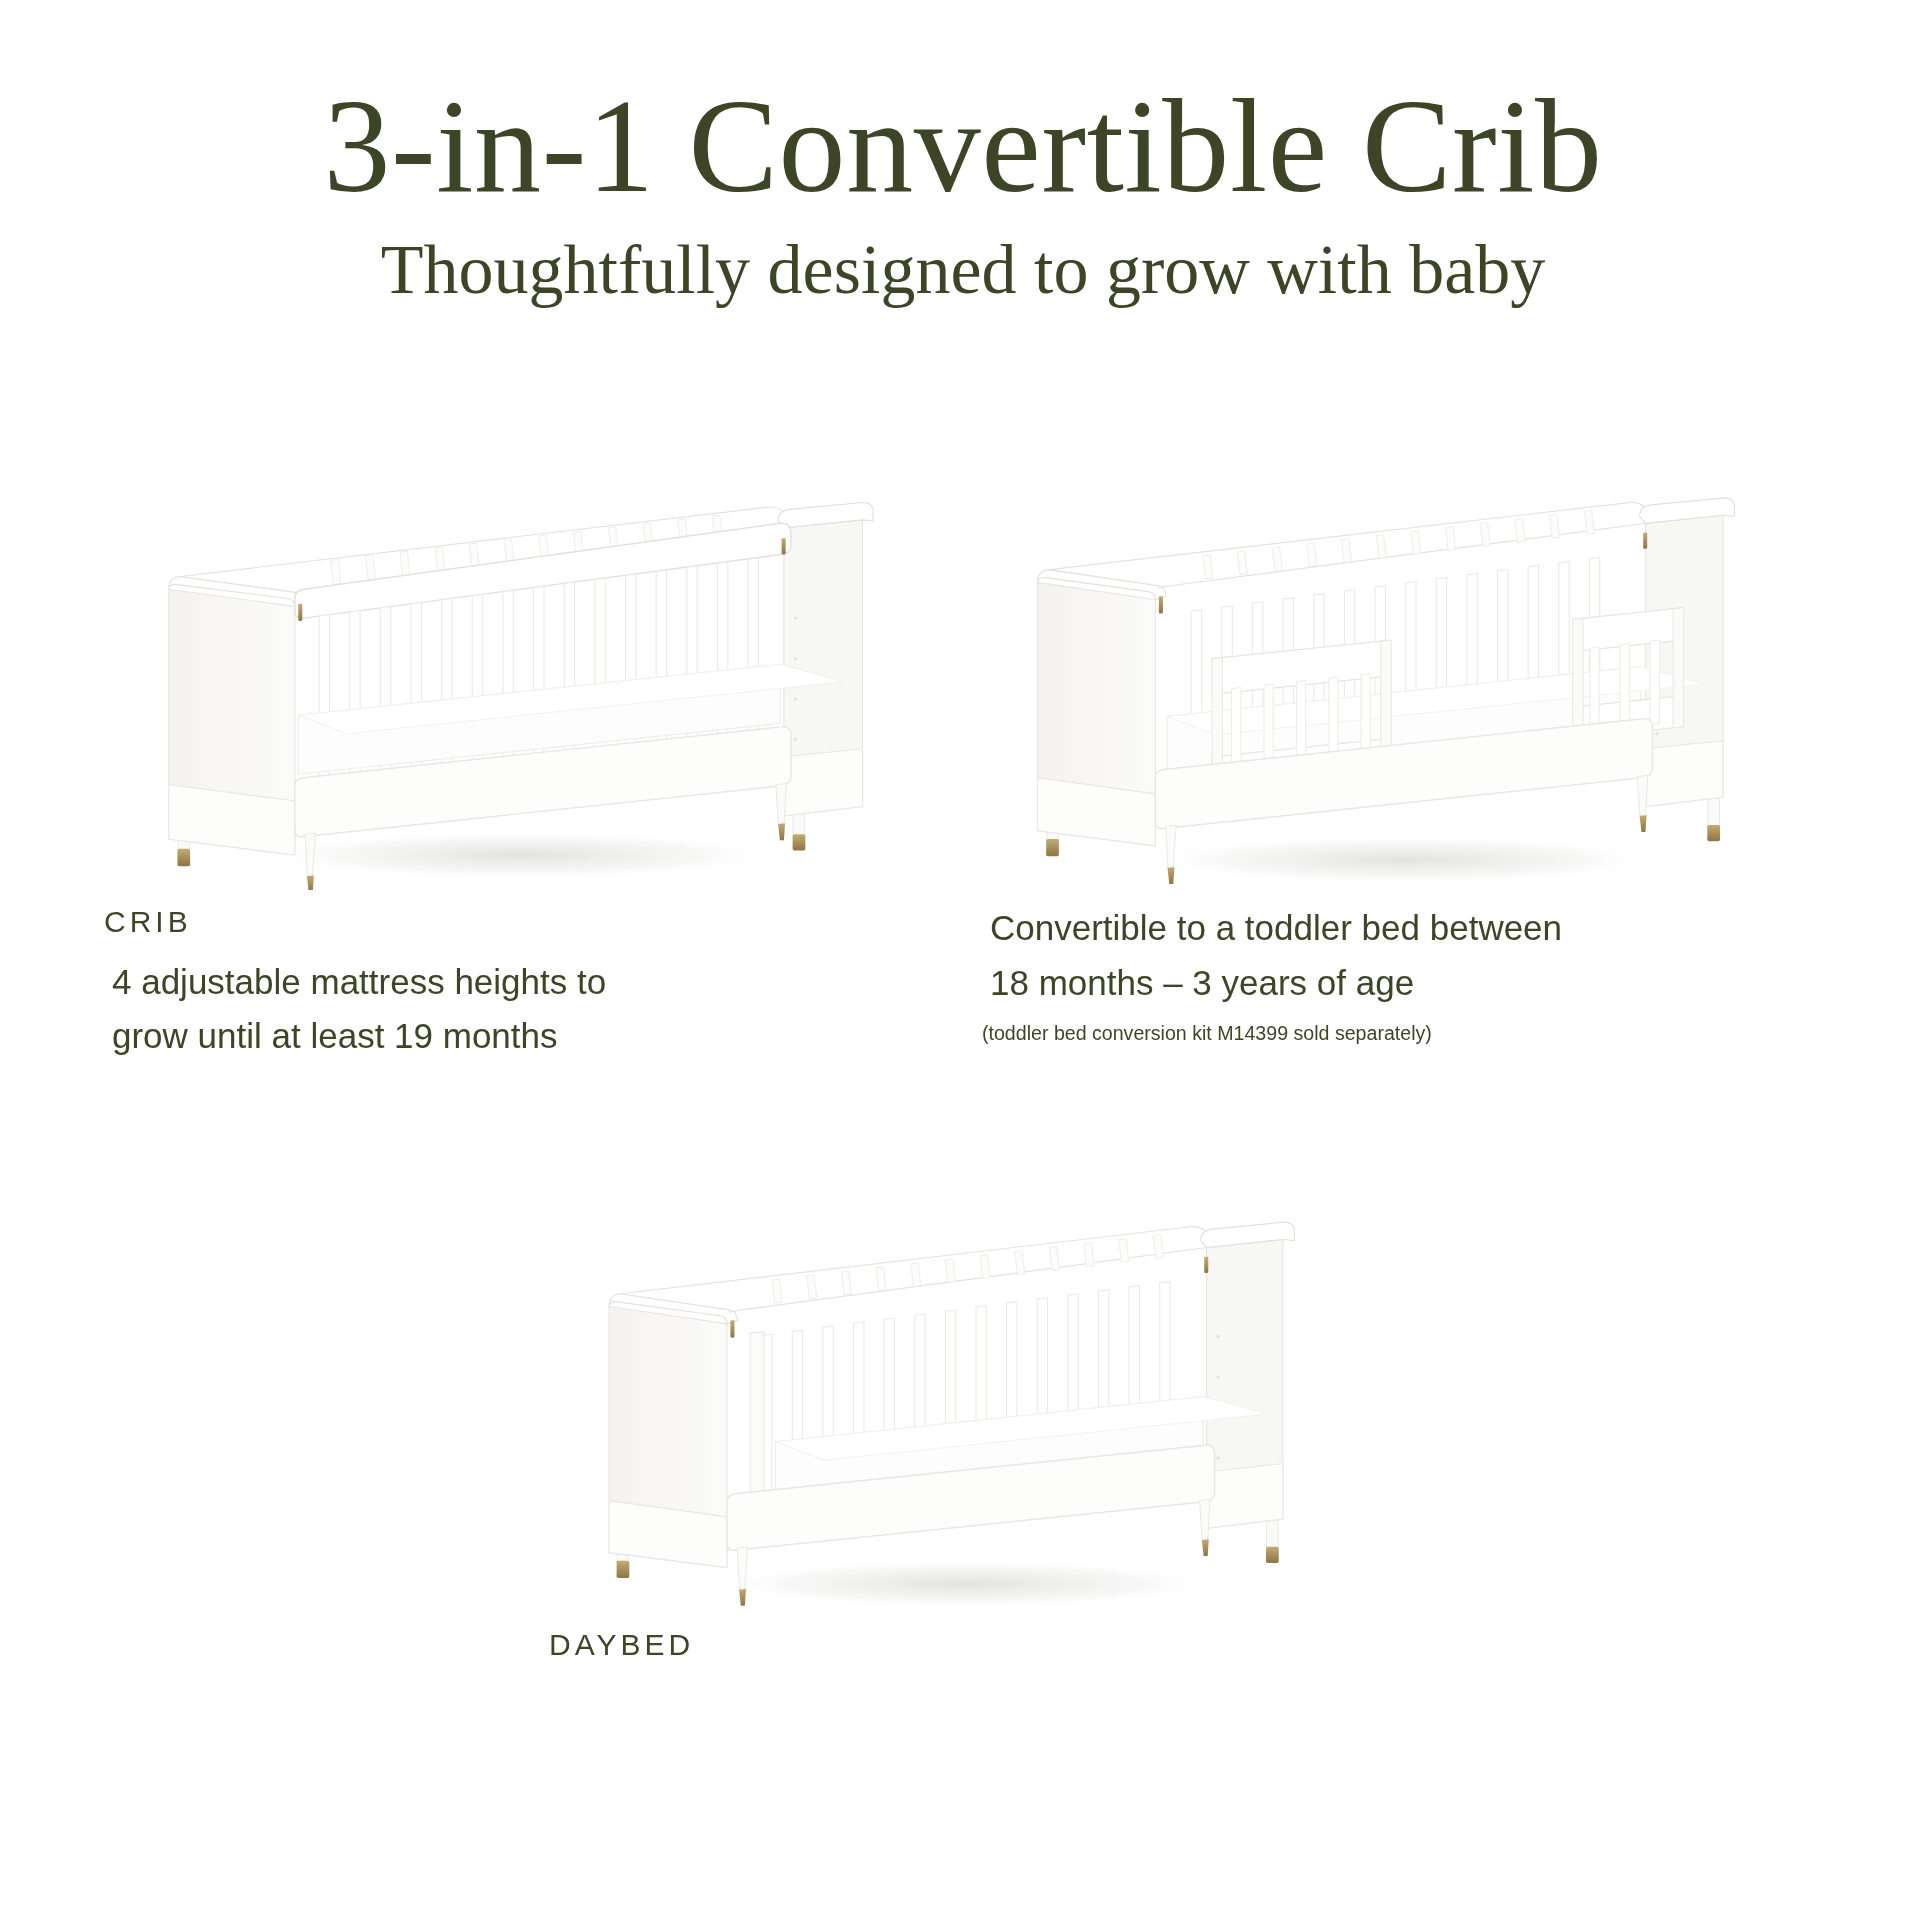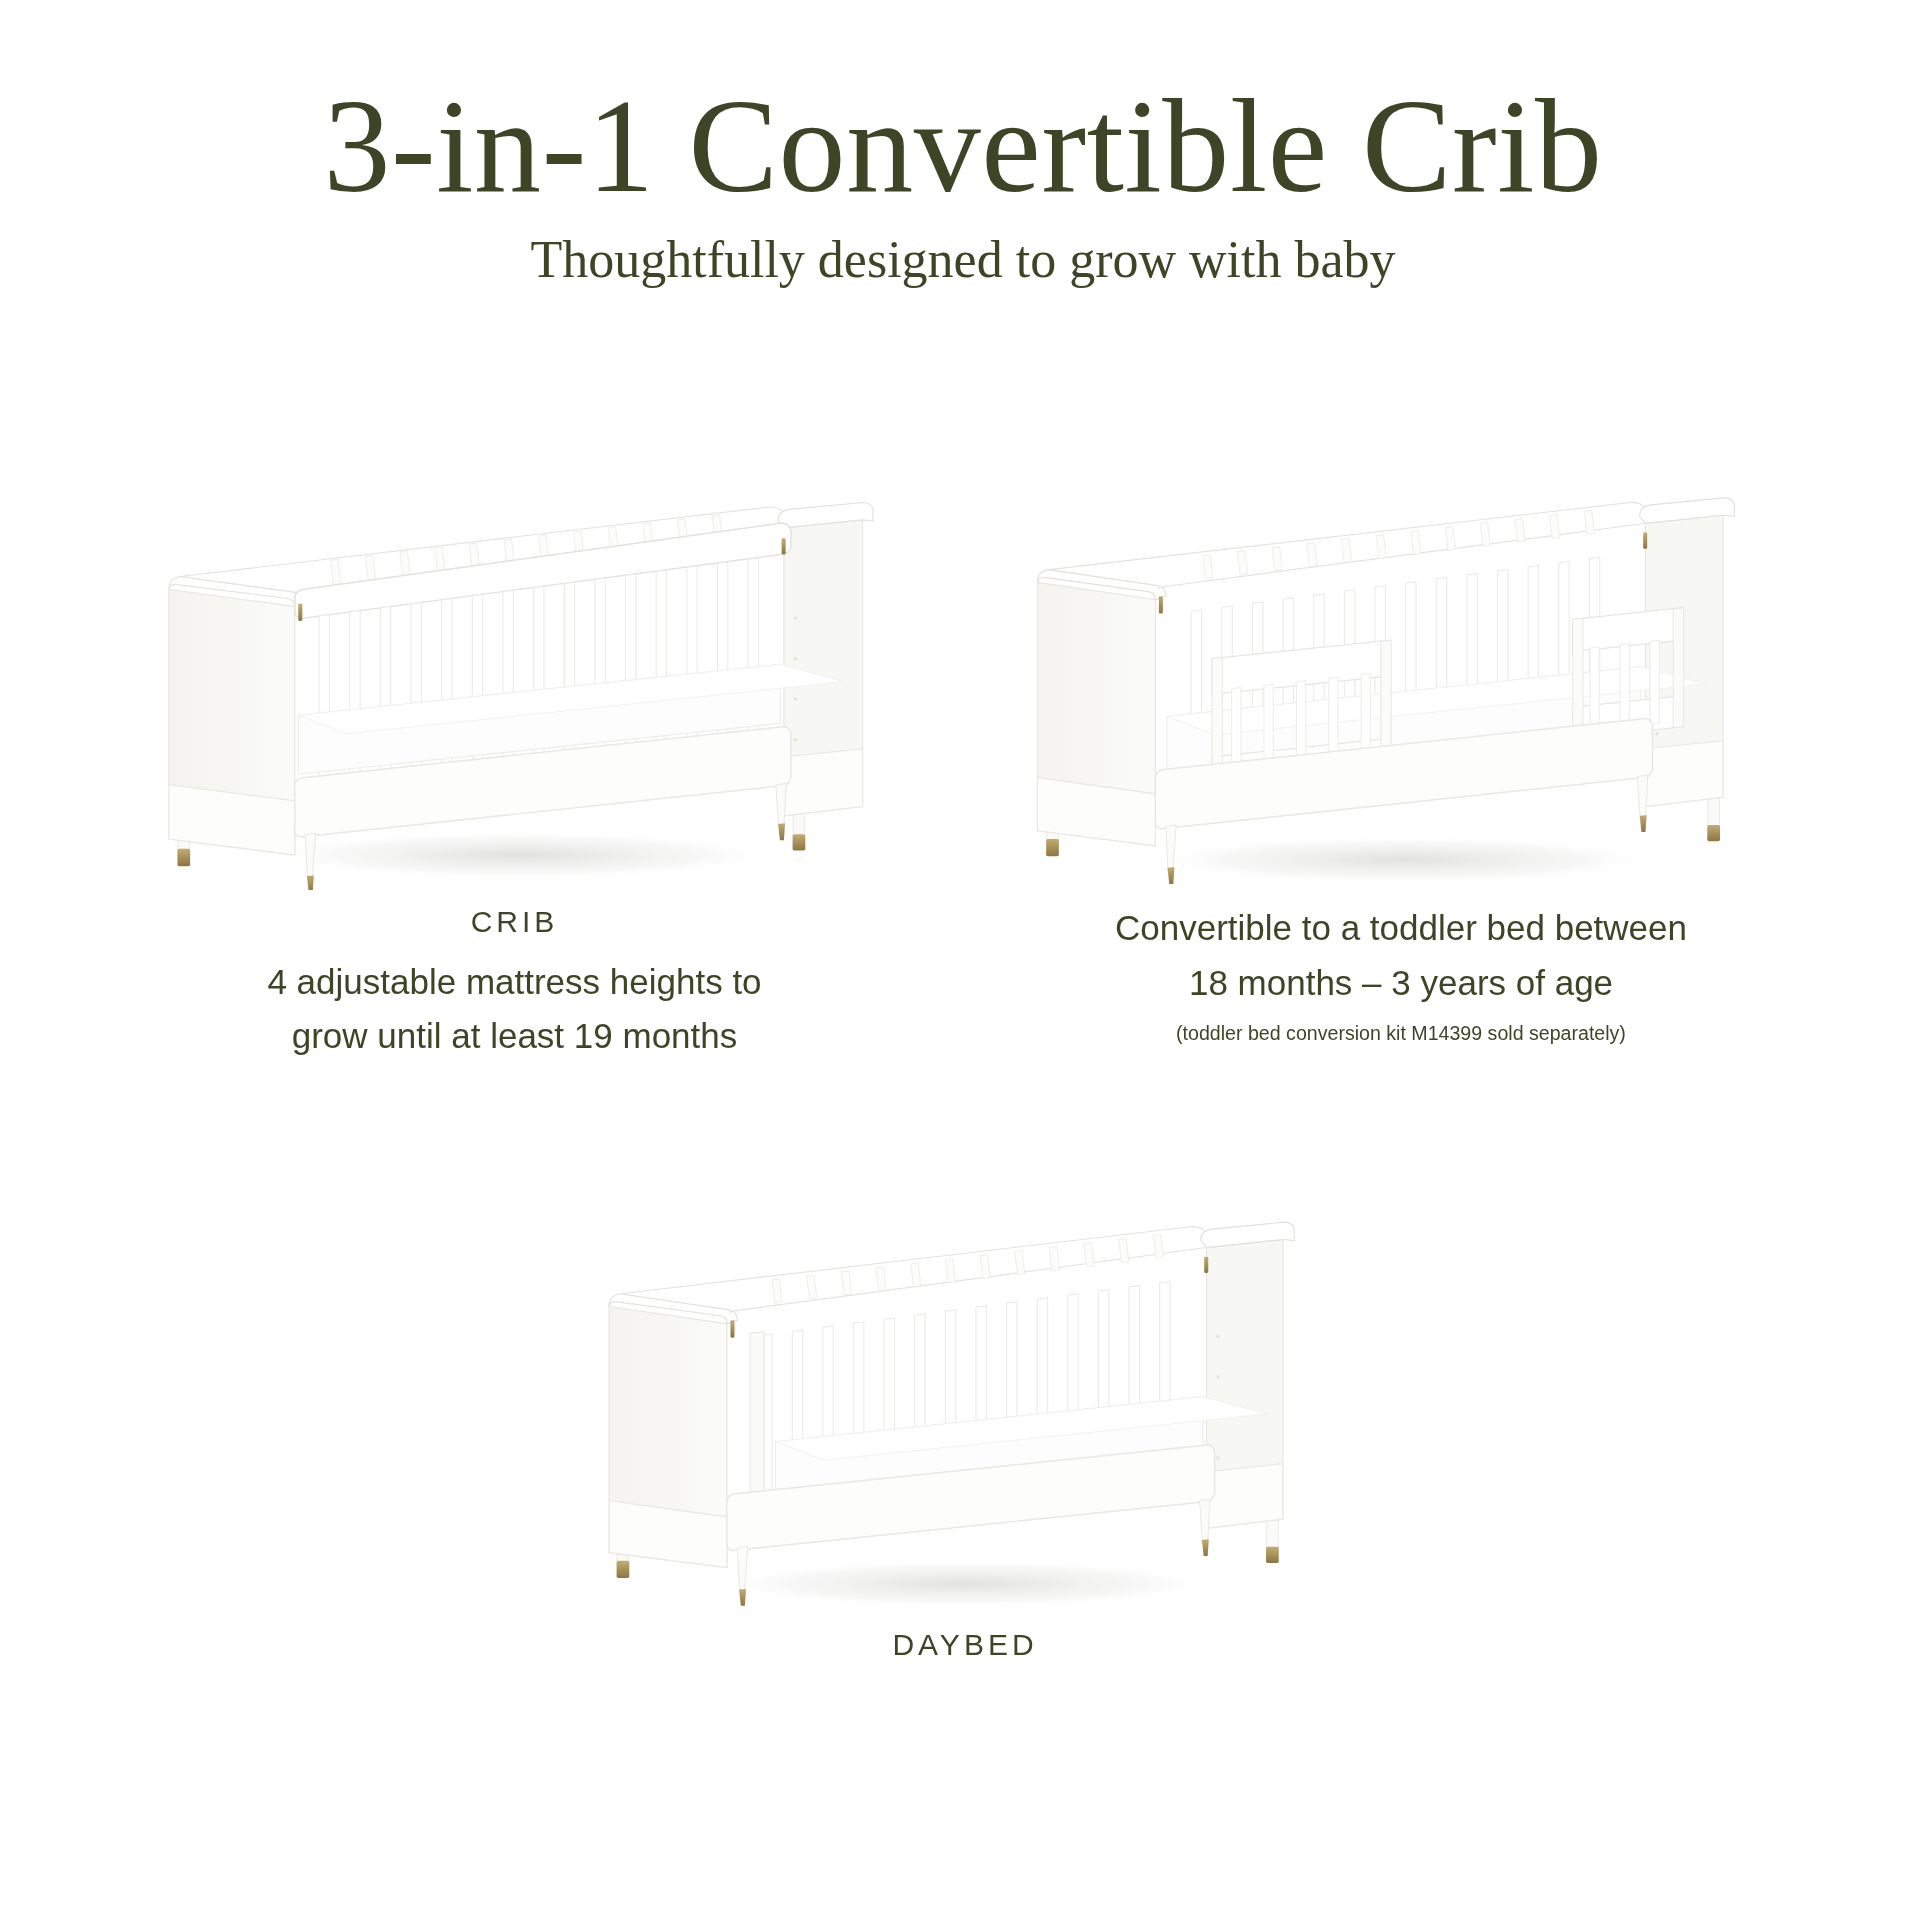--- a/index.html
+++ b/index.html
@@ -29,21 +29,21 @@
     font-size: 134px;
     line-height: 1.04;
     color: #3e4526;
     letter-spacing: 0.6px;
     font-weight: 400;
     margin: 8px;
     white-space: nowrap;
   }
   .subtitle {
     font-family: "Liberation Serif", "DejaVu Serif", serif;
-    font-size: 52px;
+    font-size: 70px;
     line-height: 1.1;
     color: #3e4526;
     font-weight: 400;
     margin: 15px 0 0 0;
     white-space: nowrap;
   }
 
   
   .panel {
     position: absolute;
@@ -53,21 +53,21 @@
   .panel-day    { left: 549px;  top: 1208px; width: 832px; }
 
   .figure {
     width: 100%;
     height: 405px;
     display: block;
   }
   .figure svg { display: block; width: 100%; height: 100%; }
 
   .caption {
-    text-align: center;
+    text-align: left;
     margin-top: 15px;
   }
   .cap-title {
     font-family: "Liberation Sans", sans-serif;
     font-size: 30px;
     letter-spacing: 4px;
     color: #3e4526;
     font-weight: 400;
     margin: 0 0 19.6px 0;
   }

